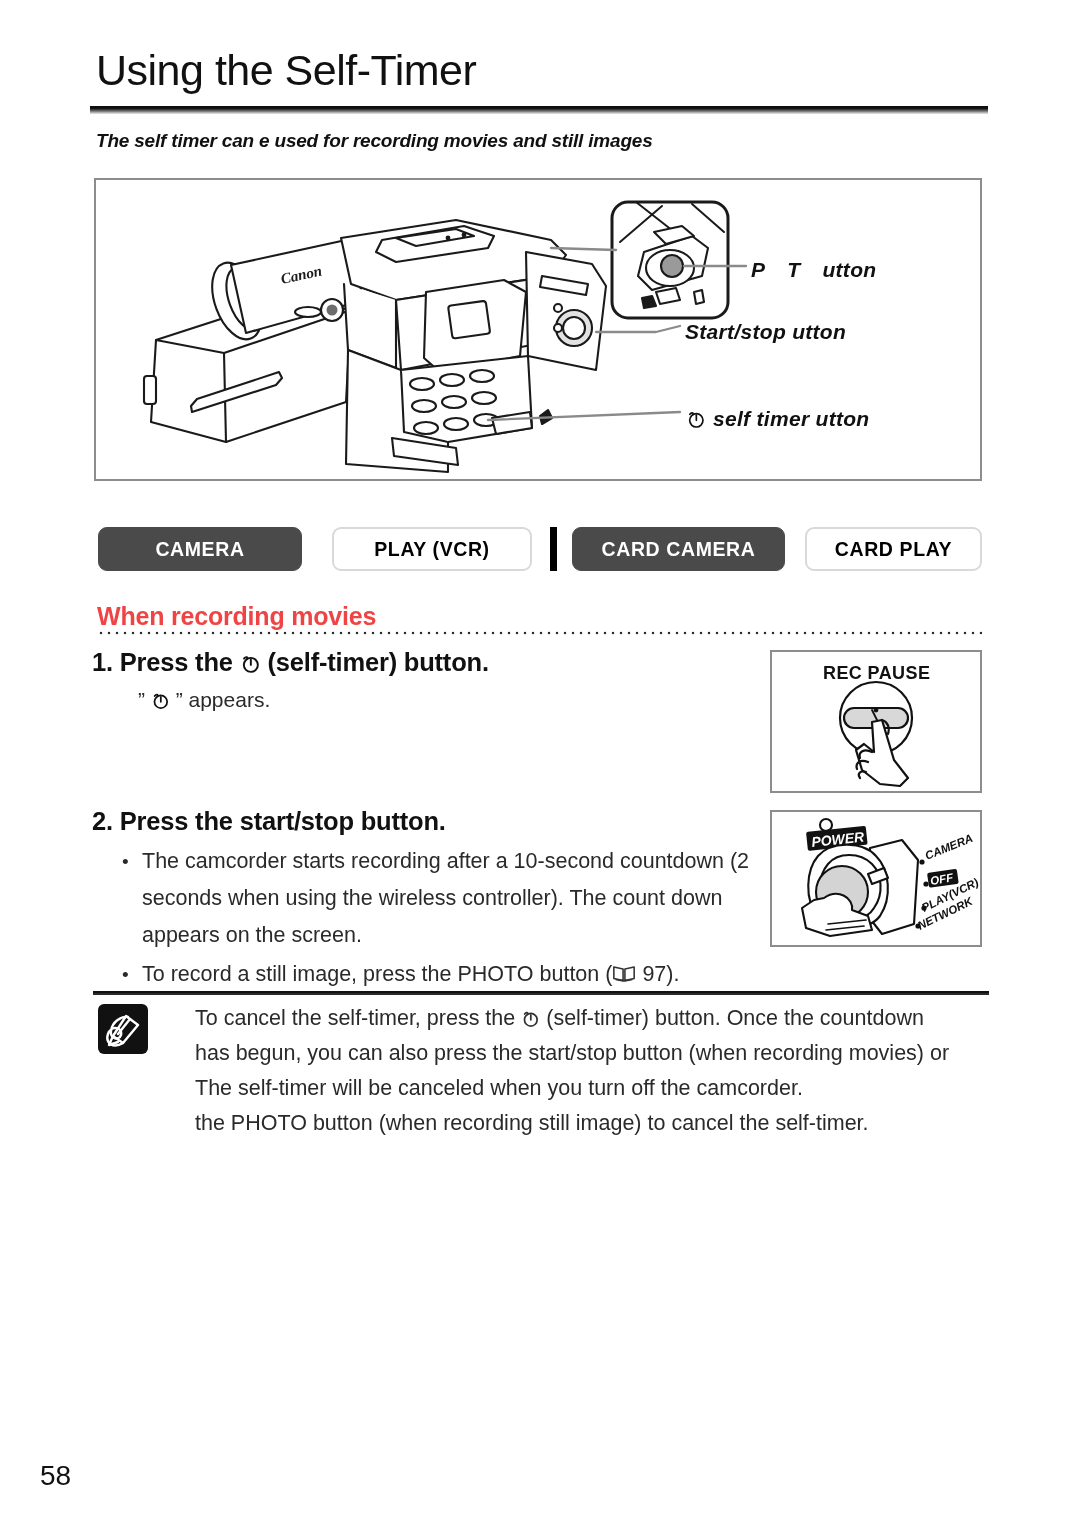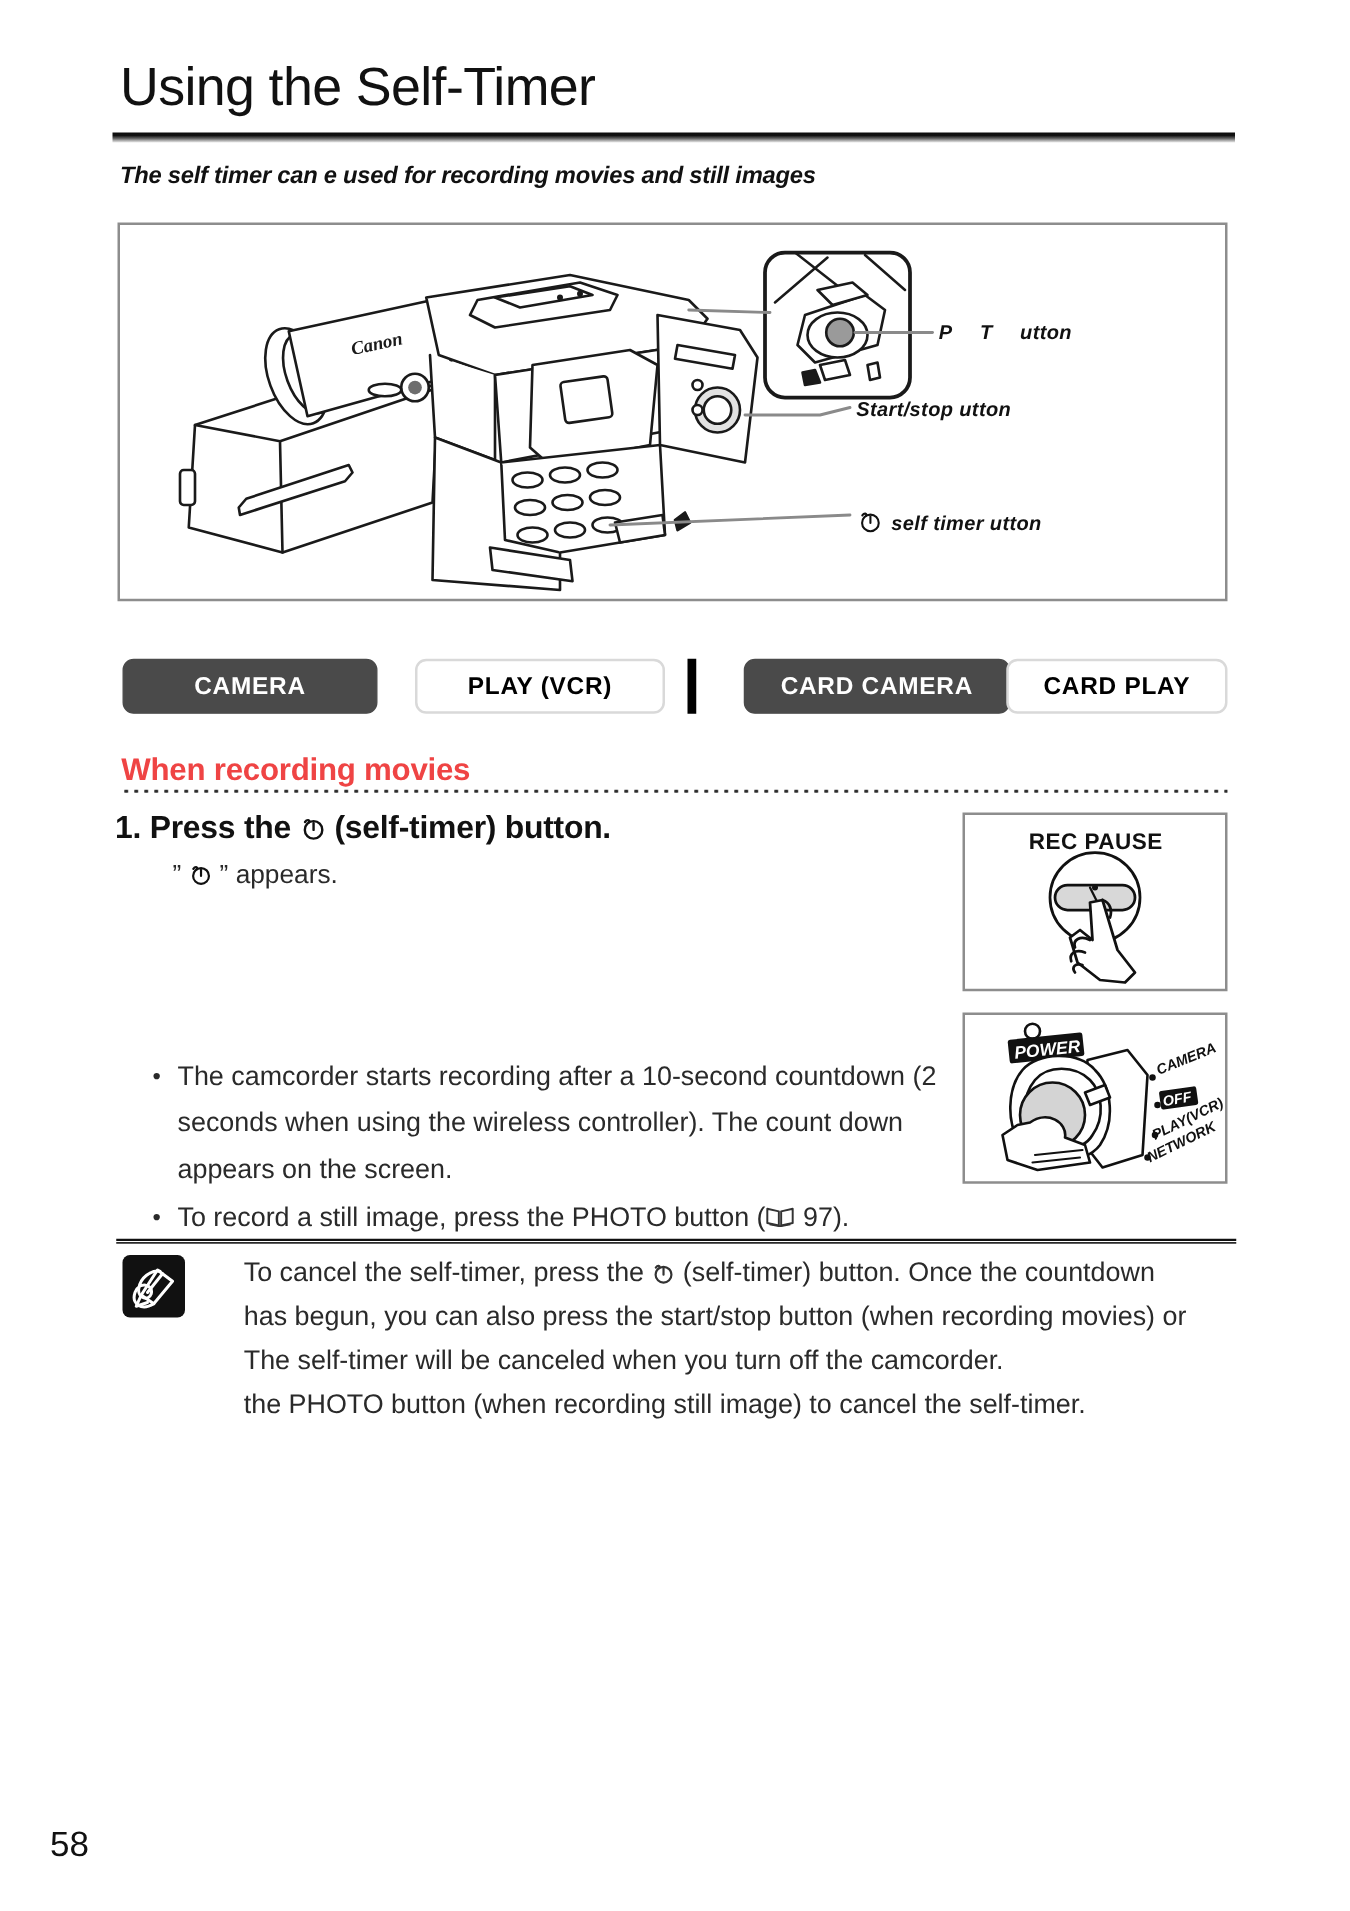--- a/index.html
+++ b/index.html
@@ -60,21 +60,21 @@
     width: 888px;
     height: 303px;
     border: 2px solid #8d8d8d;
     box-sizing: border-box;
     background: #fff;
   }
   .illus-svg { position: absolute; left: 0; top: 0; }
 
   .callout {
     position: absolute;
-    font-size: 16px;
+    font-size: 21px;
     font-weight: bold;
     font-style: italic;
     color: #111;
     white-space: nowrap;
     letter-spacing: 0.3px;
   }
   .callout .gapwide { display: inline-block; width: 22px; }
 
   .c-photo { left: 655px; top: 78px; }
   .c-start { left: 589px; top: 140px; }
@@ -114,21 +114,21 @@
     color: #ffffff;
     border: 1px solid #4a4a4a;
   }
   .tab.off {
     background: #ffffff;
     color: #000000;
     border: 2px solid #d9d9d9;
   }
   .tab-1 { left: 0px;   width: 204px; }
   .tab-2 { left: 234px; width: 200px; }
-  .tab-3 { left: 474px; width: 213px; margin-left: 23px; }
+  .tab-3 { left: 474px; width: 213px; }
   .tab-4 { left: 707px; width: 177px; }
   .tab-divider {
     position: absolute;
     left: 452px;
     top: 0px;
     width: 7px;
     height: 44px;
     background: #000000;
   }
 
@@ -392,20 +392,21 @@
   <div class="step-sub step1-sub">
     <span>”</span>
     <svg class="icon-self-inline" viewBox="0 0 24 24">
       <circle cx="12.4" cy="13.6" r="8" fill="none" stroke="#111" stroke-width="2.2"></circle>
       <path d="M 12.4 13.6 L 12.4 7.4" stroke="#111" stroke-width="2.2" stroke-linecap="round"></path>
       <path d="M 4.6 6.4 C 6.4 3.8 9.4 4.4 8.2 6.6" fill="none" stroke="#111" stroke-width="2.2" stroke-linecap="round"></path>
     </svg>
     <span>” appears.</span>
   </div>
 
+  <div class="step-head step2-head">2. Press the start/stop button.</div>
 
   <div class="bullets">
     <div class="bullet">The camcorder starts recording after a 10-second countdown (2 seconds when using the wireless controller). The count down appears on the screen.</div>
     <div class="bullet">
       <span>To record a still image, press the PHOTO button (</span><svg class="icon-book" viewBox="0 0 26 20">
         <path d="M 2 3 L 12 5.2 L 12 17.5 L 2 15.3 Z" fill="none" stroke="#333" stroke-width="1.7" stroke-linejoin="round"></path>
         <path d="M 24 3 L 14 5.2 L 14 17.5 L 24 15.3 Z" fill="none" stroke="#333" stroke-width="1.7" stroke-linejoin="round"></path>
         <path d="M 4 16.4 L 12 18 L 14 18 L 22 16.4" fill="none" stroke="#333" stroke-width="1.7"></path>
       </svg> <span>97).</span>
     </div>

